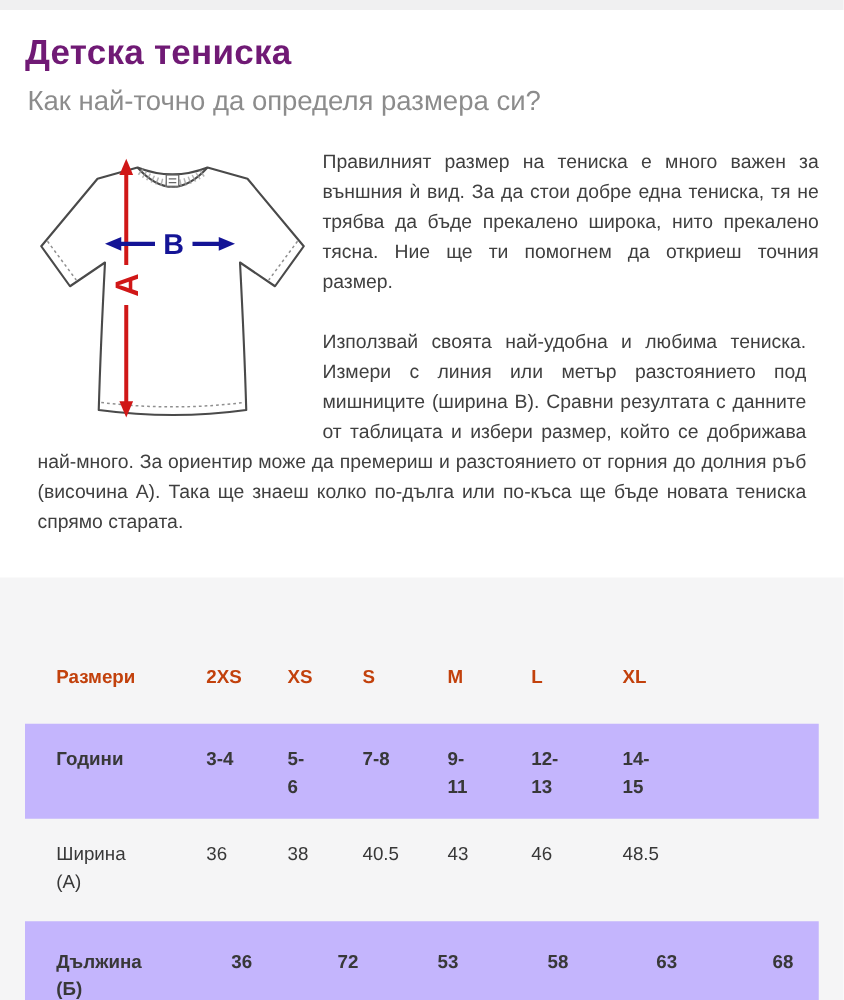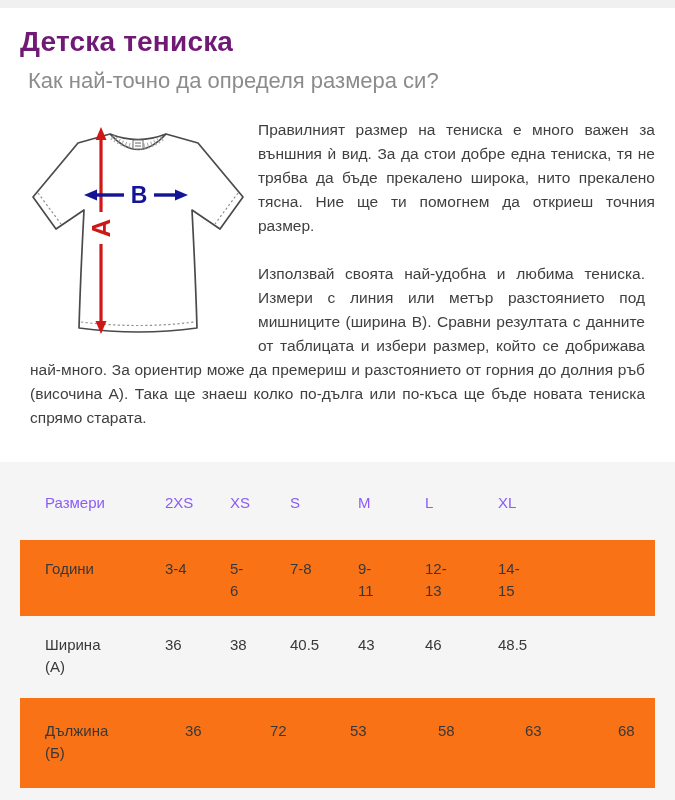--- a/index.html
+++ b/index.html
@@ -16,21 +16,21 @@
     font-size: 28px;
     font-weight: 700;
     color: #701a75;
     margin: 18px 0 10px;
     letter-spacing: 0.2px;
   }
   .page-subtitle {
     font-size: 22px;
     font-weight: 400;
     color: #8c8c8c;
-    margin: 0 8px 24px;
+    margin: 0 2px 24px;
   }
   .intro {
     font-size: 15.5px;
     line-height: 24px;
     text-align: justify;
     color: #3f3f3f;
   }
   .diagram-wrap {
     float: left;
     width: 238px;
@@ -54,22 +54,22 @@
     align-items: start;
   }
   .t-row .cell {
     font-size: 15px;
     line-height: 22px;
     color: #383838;
     white-space: pre-line;
   }
   .t-row .cell.label { padding-left: 25px; }
   .t-row.header-row { padding: 30px 0 26px; }
-  .t-row.header-row .cell { font-weight: 400; color: #8b5cf6; }
-  .t-row.row-white { background: #f97316; }
+  .t-row.header-row .cell { font-weight: 700; color: #c2410c; margin-top: 39px; }
+  .t-row.row-white { background: #c4b5fd; font-weight: bold; }
   .t-row.row-0 { padding: 18px 0 14px; }
   .t-row.row-1 { padding: 18px 0 20px; }
   .t-row.row-2 { padding: 22px 0 24px; gap: 20px; }
 
   svg text.arrow-letter {
     font-family: "Liberation Sans", "DejaVu Sans", sans-serif;
     font-weight: 700;
   }
 </style>
 </head>

